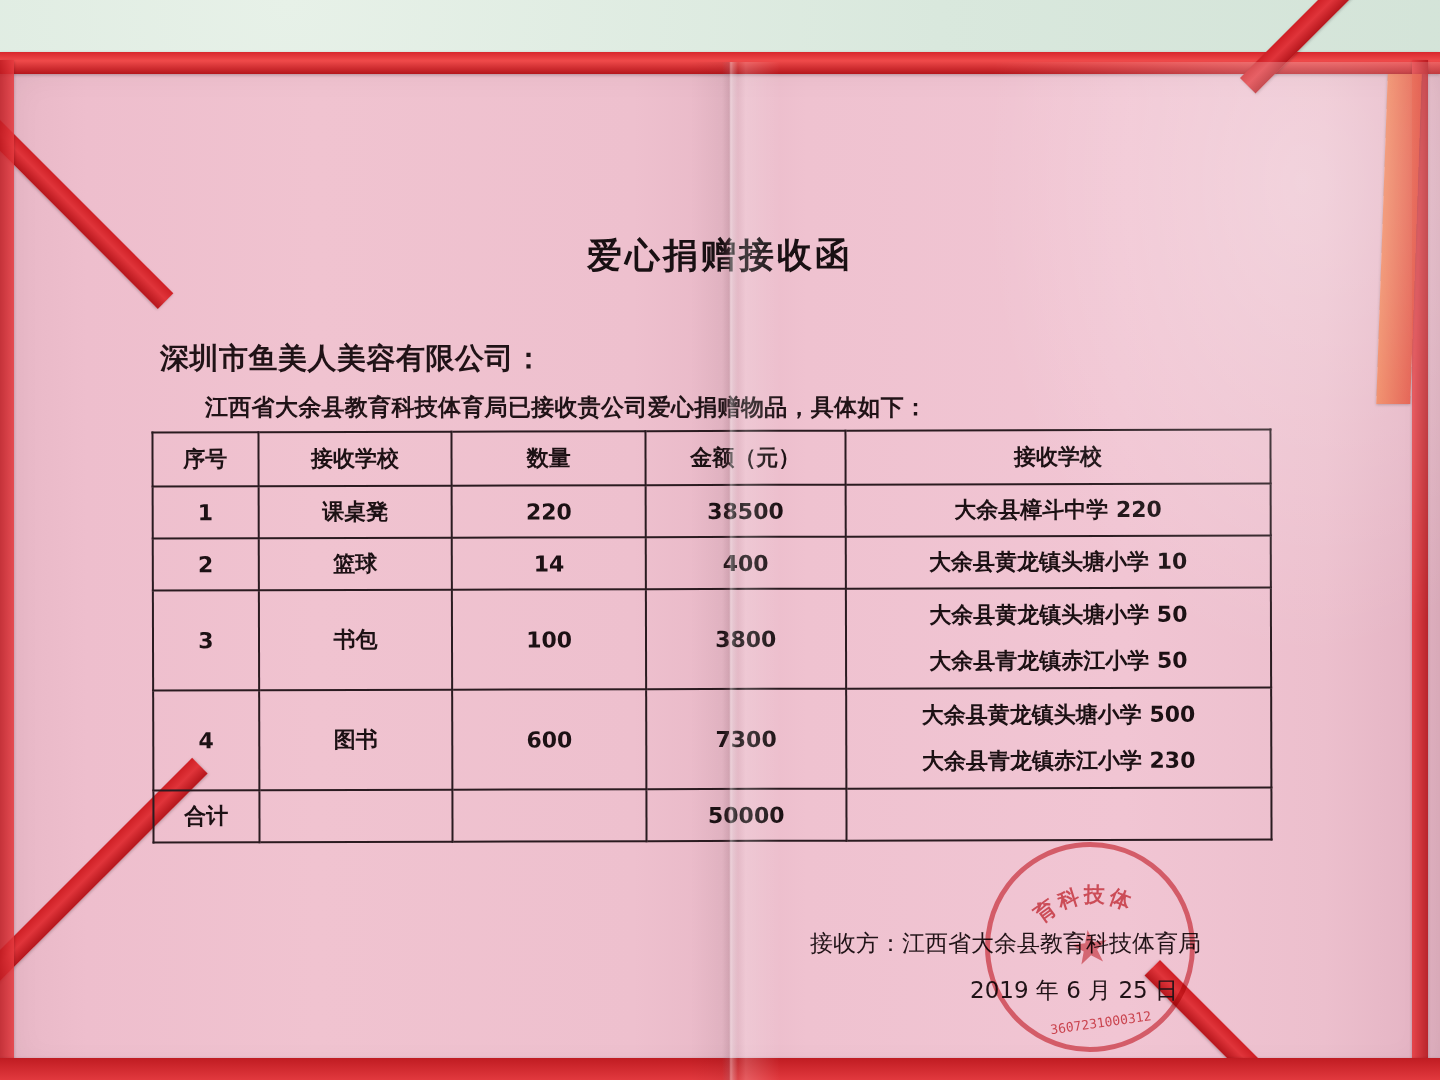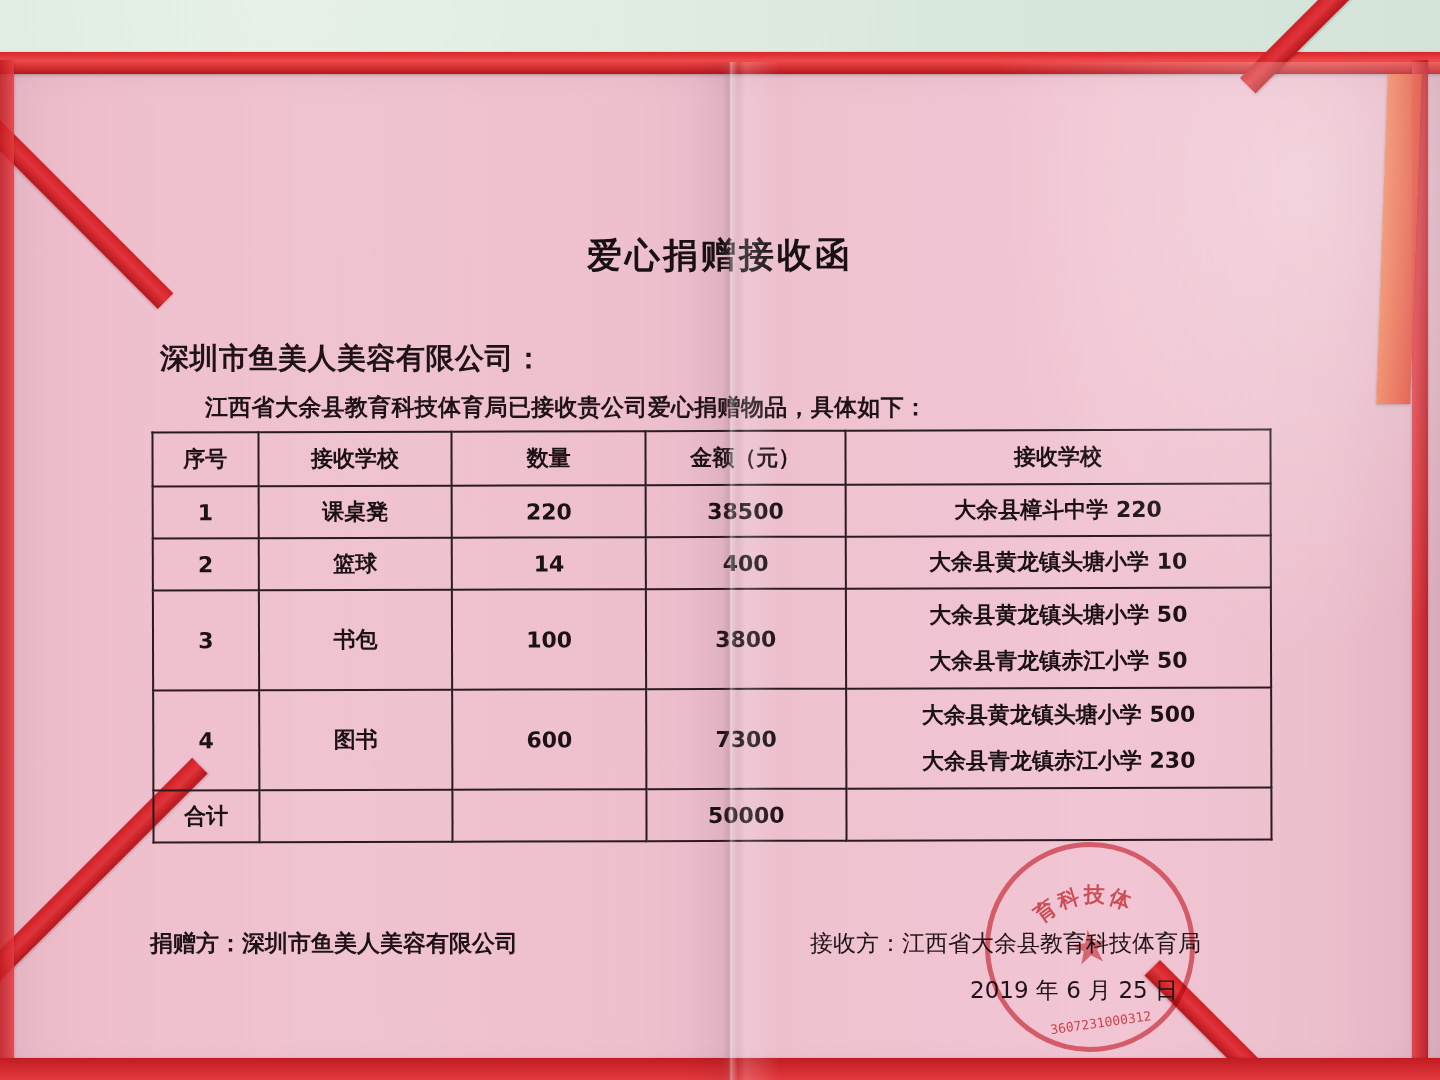--- a/index.html
+++ b/index.html
@@ -365,21 +365,20 @@
         <tr class="row-h1">
           <td class="c-no">合计</td>
           <td class="c-name"></td>
           <td class="c-qty"></td>
           <td class="c-amt">50000</td>
           <td class="c-school"></td>
         </tr>
       </tbody>
     </table>
 
-    <div class="donor">捐赠方：深圳市鱼美人美容有限公司</div>
 
     <div class="receiver">
       <span>接收方：江西省大余县教育科技体育局</span>
       <span class="date">2019 年 6 月 25 日</span>
     </div>
 
     <div class="stamp">
       <svg class="stamp-arc" viewBox="0 0 200 200">
         <defs>
           <path id="arcpath" d="M 28,112 A 74,74 0 0 1 172,112" fill="none"></path>

